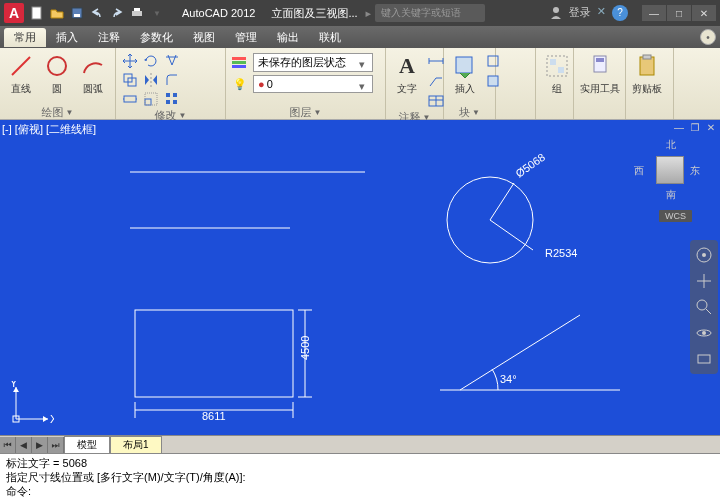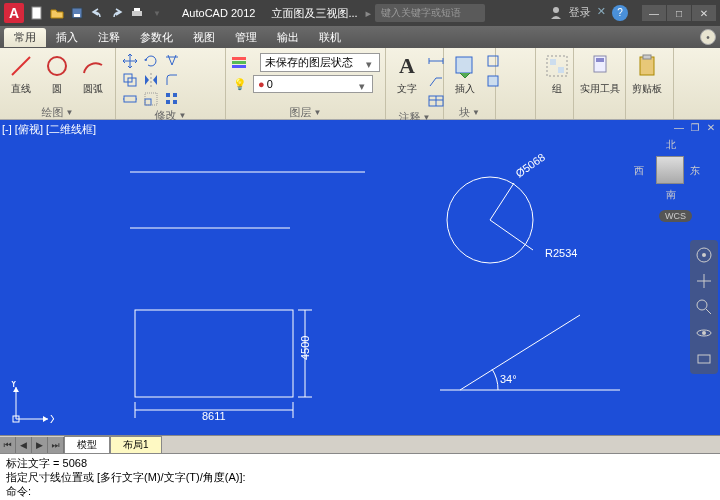--- a/index.html
+++ b/index.html
@@ -30,21 +30,21 @@
 .layer-combo{background:#fff;border:1px solid #999;padding:1px 4px;font-size:10px;width:120px;display:flex;align-items:center;gap:2px}
 .drop-ico{width:9px;height:9px;color:#666;margin-left:auto}
 .canvas-wrap{flex:1;position:relative;background:#1d4ed8;overflow:hidden}
 .doc-tab{position:absolute;top:2px;left:2px;color:#fff;font-size:11px;z-index:2}
 .doc-btns{position:absolute;top:2px;right:2px;display:flex;gap:2px;z-index:2}
 .doc-btn{width:14px;height:14px;color:#ccc;font-size:10px;text-align:center;cursor:pointer}
 svg.drawing{position:absolute;top:0;left:0}
 .viewcube{position:absolute;top:18px;right:18px;width:64px;height:64px;z-index:2}
 .vc-face{position:absolute;top:18px;left:18px;width:28px;height:28px;background:linear-gradient(#ddd,#aaa);border:1px solid #888}
 .vc-lbl{position:absolute;color:#ccc;font-size:10px}
-.wcs-badge{position:absolute;top:90px;right:28px;background:#555;color:#ccc;padding:1px 6px;border-radius:6px;font-size:9px}
+.wcs-badge{position:absolute;top:90px;right:28px;background:#555;color:#ccc;padding:1px 6px;border-radius:1px;font-size:9px}
 .navbar{position:absolute;right:2px;top:120px;width:28px;background:rgba(90,90,90,.6);border-radius:4px;padding:6px 0;display:flex;flex-direction:column;align-items:center;gap:8px}
 .nav-ico{width:18px;height:18px;color:#ccc;cursor:pointer}
 .ucs{position:absolute;bottom:10px;left:10px}
 .tabs-bottom{height:18px;background:#d4d0c8;display:flex;align-items:center;border-top:1px solid #888}
 .tab-nav{display:flex}
 .tab-nav-btn{width:16px;height:16px;background:#999;color:#333;text-align:center;font-size:9px;cursor:pointer;border-right:1px solid #777;line-height:16px}
 .sheet-tab{padding:1px 12px;background:#fff;border:1px solid #888;font-size:10px;cursor:pointer}
 .sheet-tab.inactive{background:#fef9c3}
 .cmdline{background:#fff;border-top:1px solid #888;padding:2px 6px;font-size:11px;color:#000;font-family:SimSun,monospace}
 .cmd-row{line-height:14px}
@@ -217,21 +217,21 @@
     </div>
       </div>
     <div class="panel-label">
         <span>修改</span> 
         <span class="caret">▼</span>
       </div>
   </div>
 
   <div class="panel" style="width:160px">
     <div class="panel-body" style="flex-direction:column;gap:3px;padding-top:3px">
-      <div style="display:flex;gap:10px">
+      <div style="display:flex;gap:3px">
         <div class="rb-sm">
             <svg width="18" height="18">
               <rect x="1" y="4" width="14" height="3" fill="#f55"></rect>
               <rect x="1" y="8" width="14" height="3" fill="#5b5"></rect>
               <rect x="1" y="12" width="14" height="3" fill="#55f"></rect>
             </svg>
           </div>
         <div class="layer-combo">
             <span>未保存的图层状态</span>
             <span class="drop-ico">▾</span>

